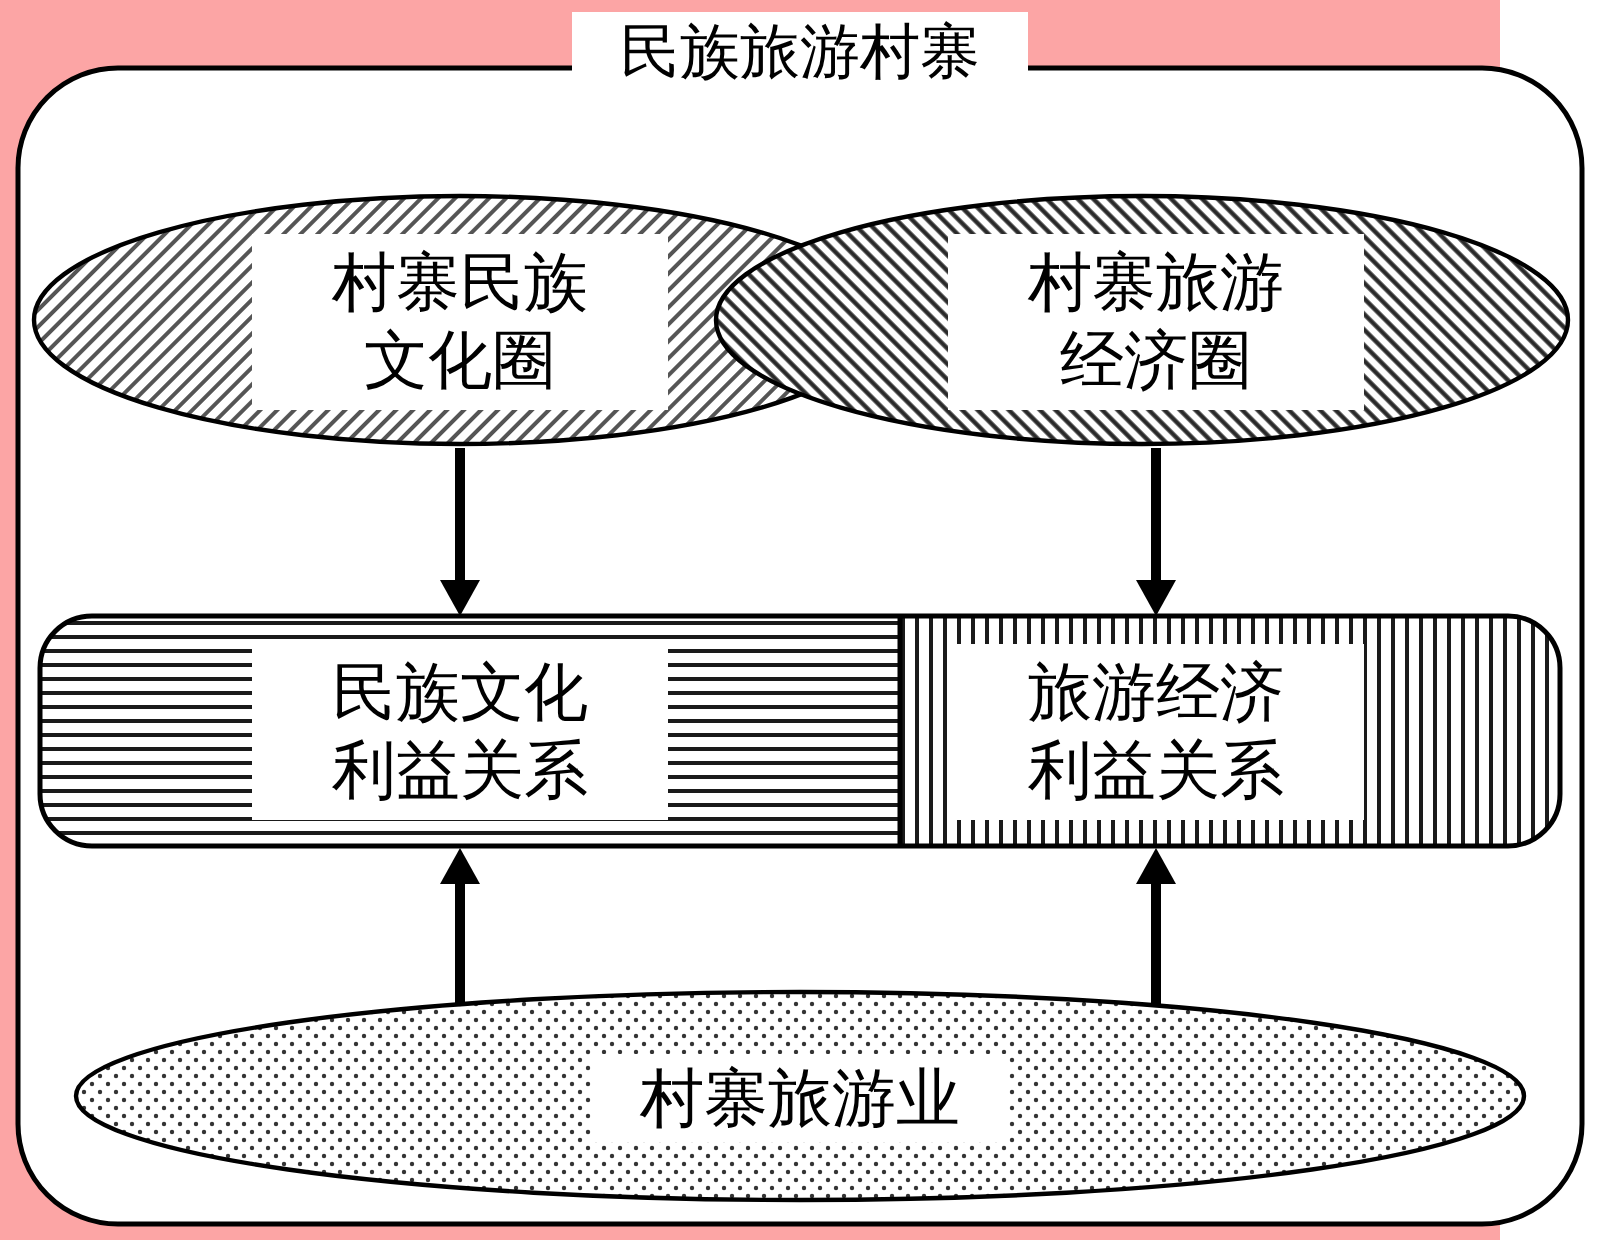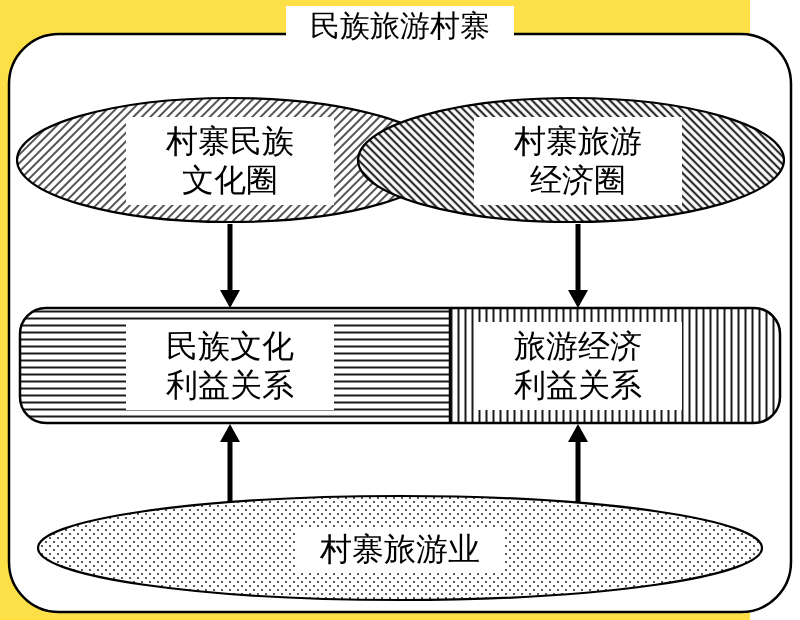--- a/index.html
+++ b/index.html
@@ -7,21 +7,21 @@
     padding: 0;
     background: #ffffff;
     width: 800px;
     height: 620px;
     overflow: hidden;
   }
   .stage {
     position: relative;
     width: 750px;
     height: 620px;
-    background: #fde047;
+    background: #fca5a5;
   }
   svg text {
     font-family: "DejaVu Serif", "Liberation Serif", serif;
     fill: #000000;
   }
   .node-label {
     font-size: 32px;
   }
   .title-label {
     font-size: 30px;

